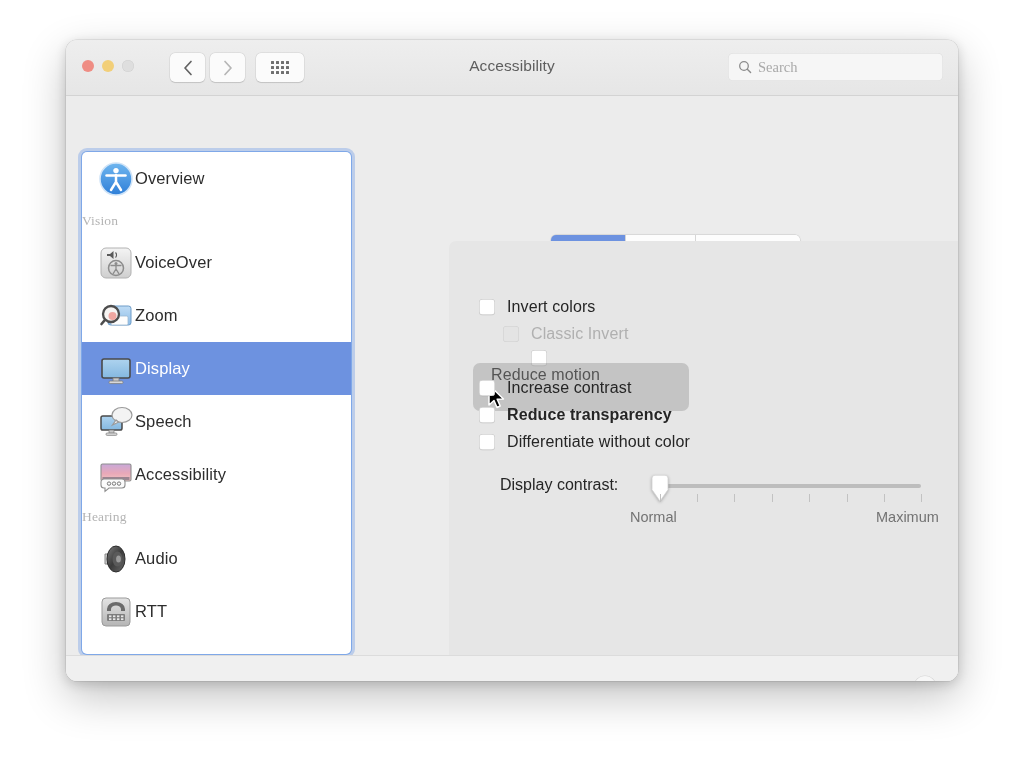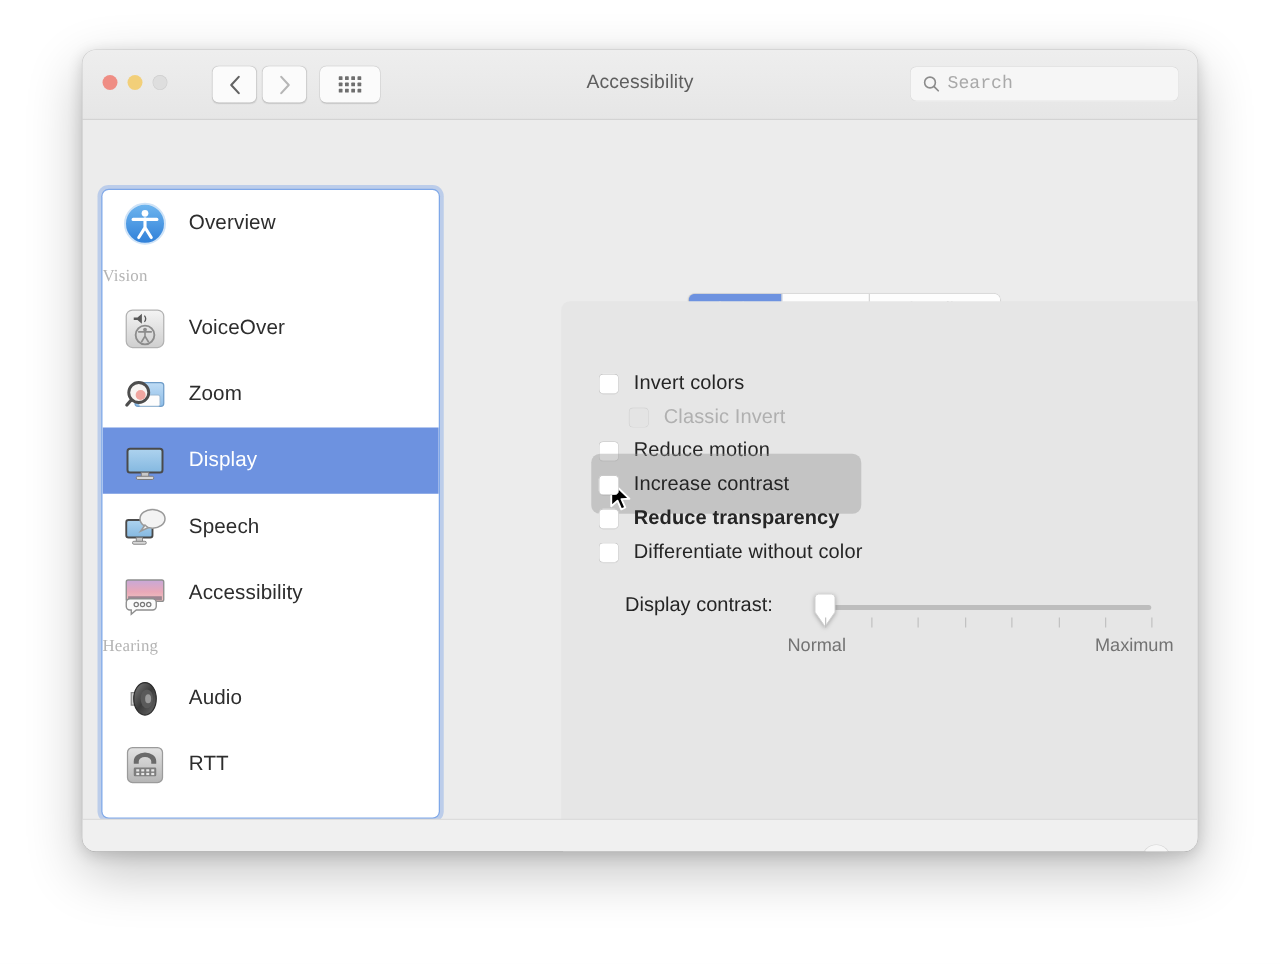--- a/index.html
+++ b/index.html
@@ -70,21 +70,21 @@
     width: 215px; height: 28px;
     background: #f6f6f6;
     border-radius: 5px;
     box-shadow: inset 0 0 0 0.5px #d8d8d8;
     display: flex; align-items: center;
     padding-left: 10px;
   }
   #searchbox .sicon { width: 14px; height: 14px; flex: none; margin-right: 6px; }
   #search-input {
     border: 0; outline: 0; background: transparent;
-    font-family: Liberation Mono, monospace;
+    font-family: Liberation Serif, serif;
     font-size: 14.5px; color: #3b3b3b; width: 165px;
   }
   #search-input::placeholder { color: #a9a9a9; }
 
   
   #body-area {
     position: absolute; left: 0; right: 0;
     top: 56px; bottom: 0;
     background: #ececec;
   }
@@ -99,21 +99,21 @@
     box-shadow: 0 0 0 1px #7fa8e8, 0 0 0 4px rgba(122,162,231,0.42);
     overflow: hidden;
   }
   .side-row {
     display: flex; align-items: center;
     height: 53px;
     padding-left: 16px;
   }
   .side-row .lbl {
     font-size: 16.5px; color: #2d2d2d;
-    margin-left: 17px; letter-spacing: 0.1px;
+    margin-left: 1px; letter-spacing: 0.1px;
   }
   .side-row.selected { background: #6d92e0; }
   .side-row.selected .lbl { color: #ffffff; }
   .side-head {
     height: 31px; display: flex; align-items: center;
     font-size: 13.5px; color: #b4b4b4; letter-spacing: 0.15px; font-family: Liberation Serif, serif;
   }
   .sideicon { width: 36px; height: 36px; flex: none; }
 
   
@@ -457,21 +457,21 @@
     <div class="cb-row" style="left:413px; top:200px;">
       <span class="cbox"></span>
       <span class="cb-label">Invert colors</span>
     </div>
 
     <div class="cb-row" style="left:437px; top:227px;">
       <span class="cbox dim"></span>
       <span class="cb-label dim">Classic Invert</span>
     </div>
 
-    <div class="cb-row" style="left:413px; top:254px;">
+    <div class="cb-row" style="left:413px; top:254px;flex-direction:column;">
       <span class="cbox"></span>
       <span class="cb-label">Reduce motion</span>
     </div>
 
     <div id="hover-overlay"></div>
 
     <div class="cb-row" style="left:413px; top:281px; z-index:3;">
       <span class="cbox"></span>
       <span class="cb-label">Increase contrast</span>
     </div>

